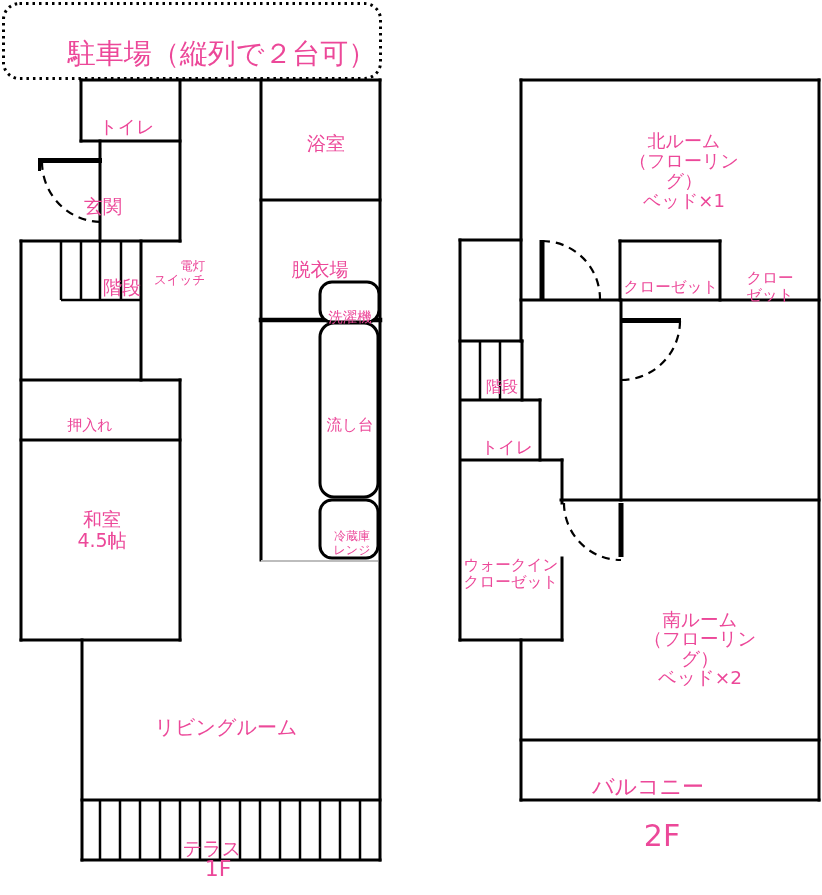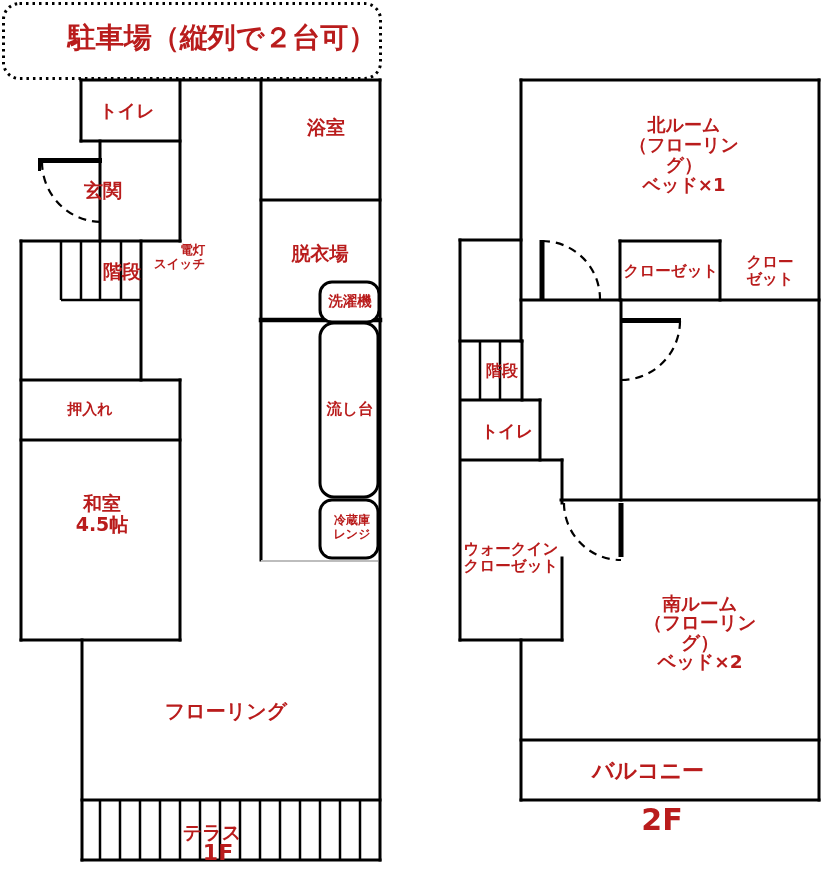--- a/index.html
+++ b/index.html
@@ -8,25 +8,26 @@
     width:822px;height:895px;
     background:#ffffff;
     font-family:"DejaVu Sans",sans-serif;
     color:#000;
     overflow:hidden;
   }
   #plan svg{position:absolute;left:0;top:0;}
   .lbl{
     position:absolute;
     transform:translate(-50%,-50%);
-    font-weight:700;
+    font-weight:400;
     white-space:pre-line;
     text-align:center;
     line-height:1.08;
-    color:#b91c1c;
+    color:#ec4899;
+    margin-top:16px;
   }
   .lbl.tl{transform:none;text-align:right;}
 </style>
 </head>
 <body>
 
 <div id="plan">
 
   <svg width="822" height="895" viewBox="0 0 822 895">
 
@@ -145,21 +146,21 @@
 スイッチ</span>
   <span class="lbl" style="left:90px;top:409px;font-size:15px;">押入れ</span>
   <span class="lbl" style="left:102px;top:514px;font-size:19px;">和室
 4.5帖</span>
   <span class="lbl" style="left:326px;top:127px;font-size:19px;">浴室</span>
   <span class="lbl" style="left:320px;top:253px;font-size:19px;">脱衣場</span>
   <span class="lbl" style="left:350px;top:302px;font-size:14.5px;">洗濯機</span>
   <span class="lbl" style="left:350px;top:409px;font-size:15.5px;">流し台</span>
   <span class="lbl" style="left:352px;top:528px;font-size:12px;line-height:1.13;">冷蔵庫
 レンジ</span>
-  <span class="lbl" style="left:226px;top:712px;font-size:20px;">フローリング</span>
+  <span class="lbl" style="left:226px;top:712px;font-size:20px;">リビングルーム</span>
   <span class="lbl" style="left:212px;top:832px;font-size:19px;">テラス</span>
   <span class="lbl" style="left:218px;top:853px;font-size:22px;">1F</span>
 
   <span class="lbl" style="left:684px;top:155px;font-size:18px;line-height:1.12;">北ルーム
 （フローリング）
 ベッド×1</span>
   <span class="lbl" style="left:671px;top:271px;font-size:15.5px;">クローゼット</span>
   <span class="lbl" style="left:770px;top:271px;font-size:15.5px;">クローゼット</span>
   <span class="lbl" style="left:502px;top:371px;font-size:16px;">階段</span>
   <span class="lbl" style="left:507px;top:431px;font-size:17px;">トイレ</span>

